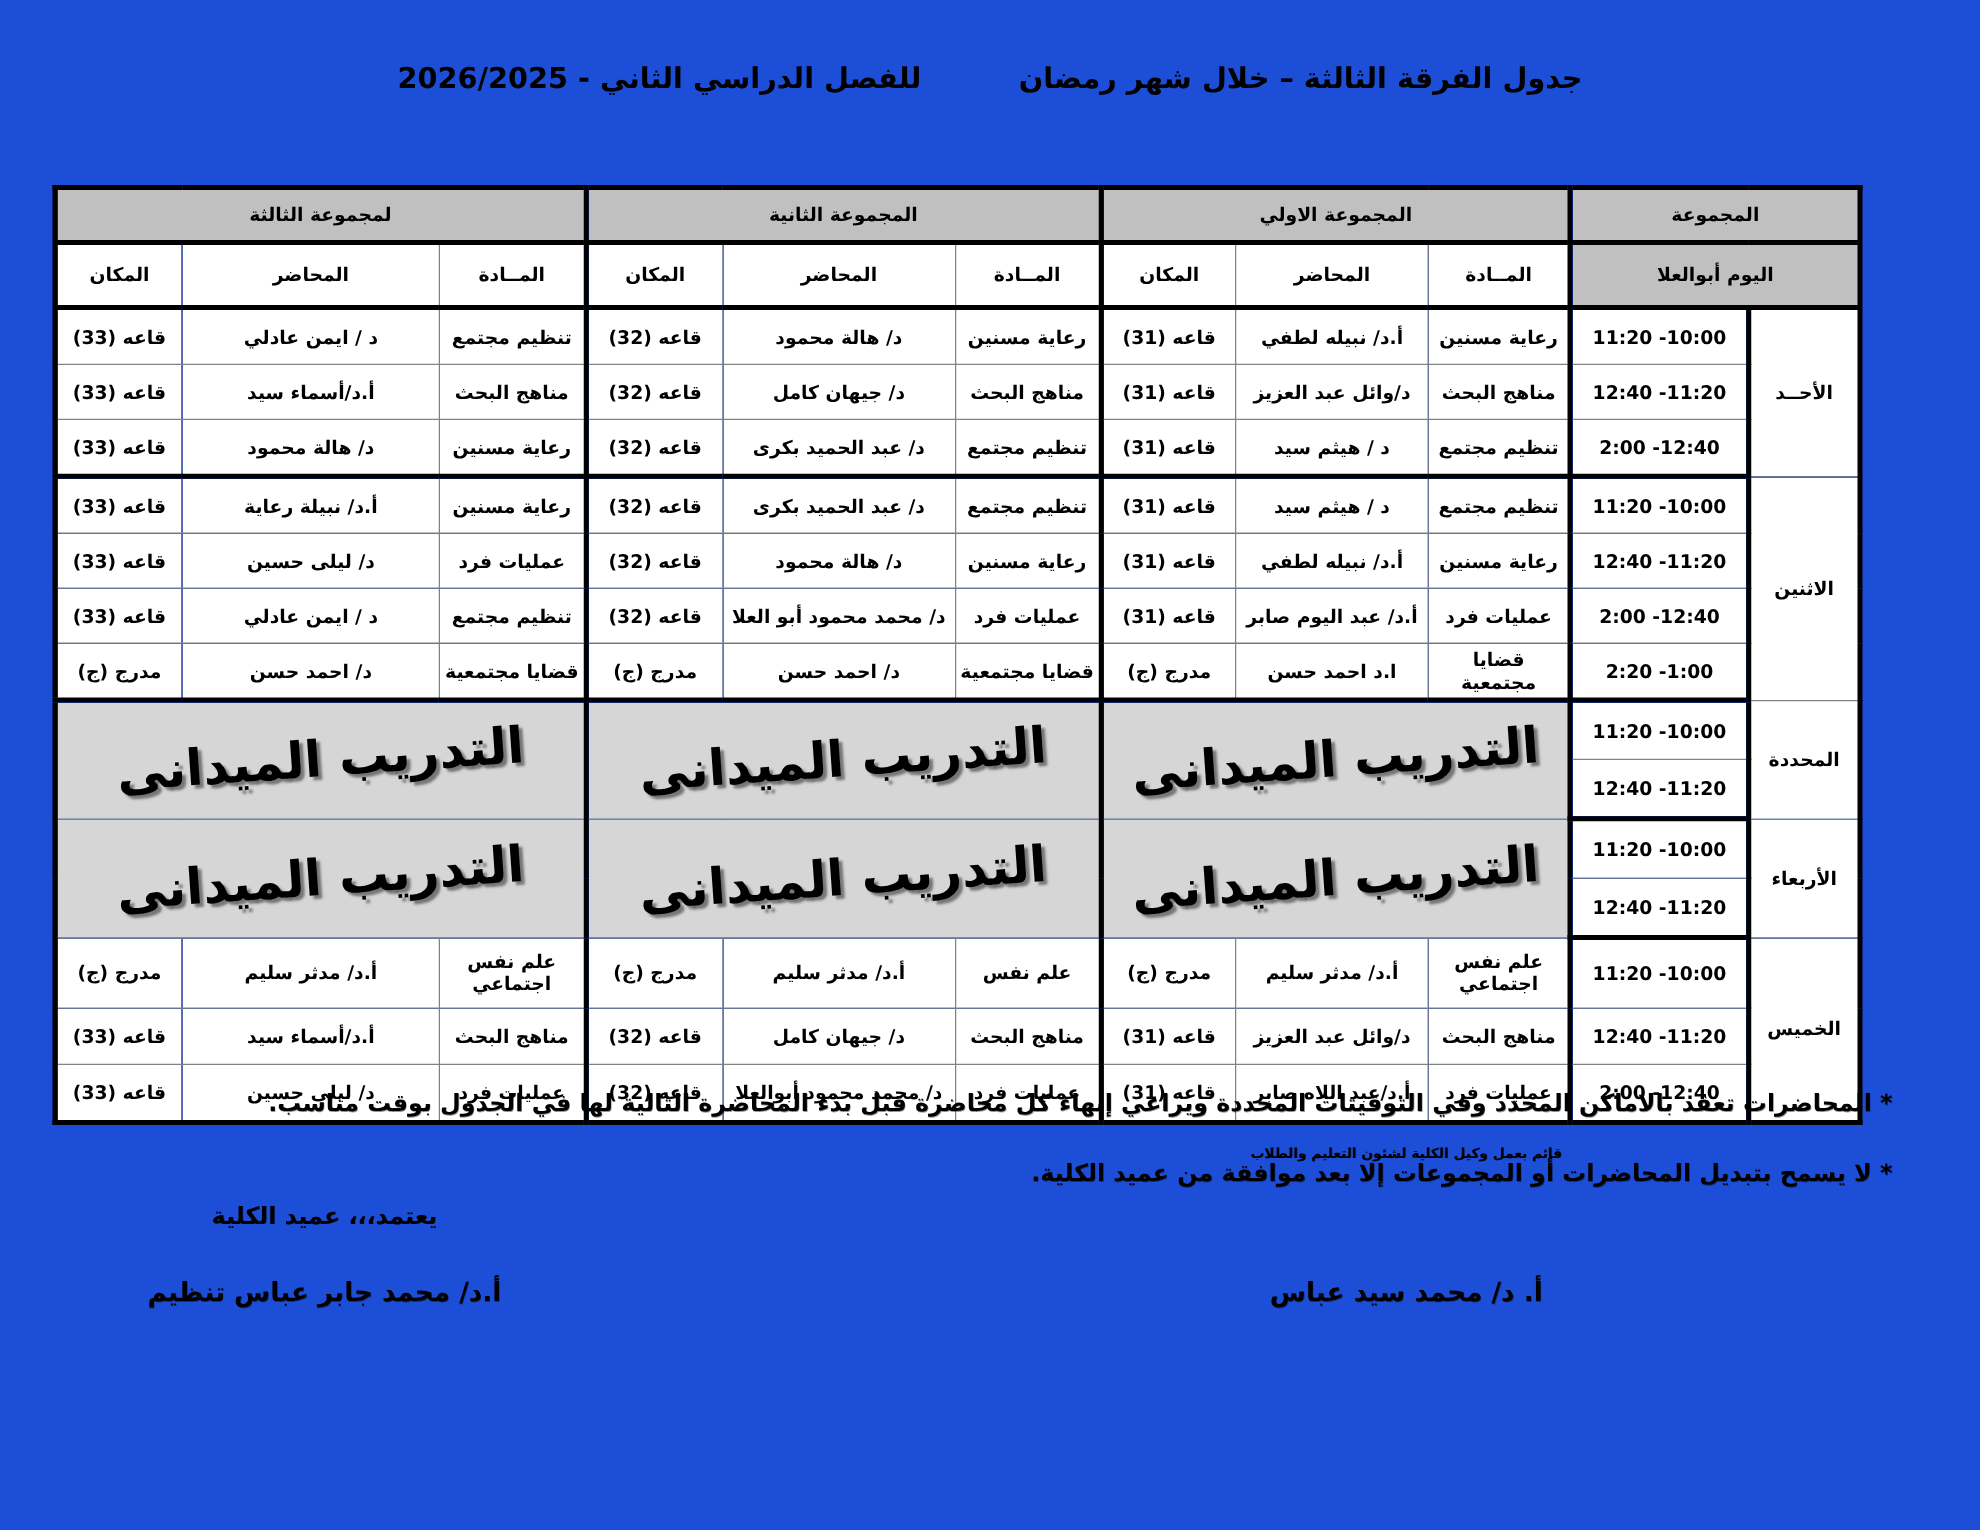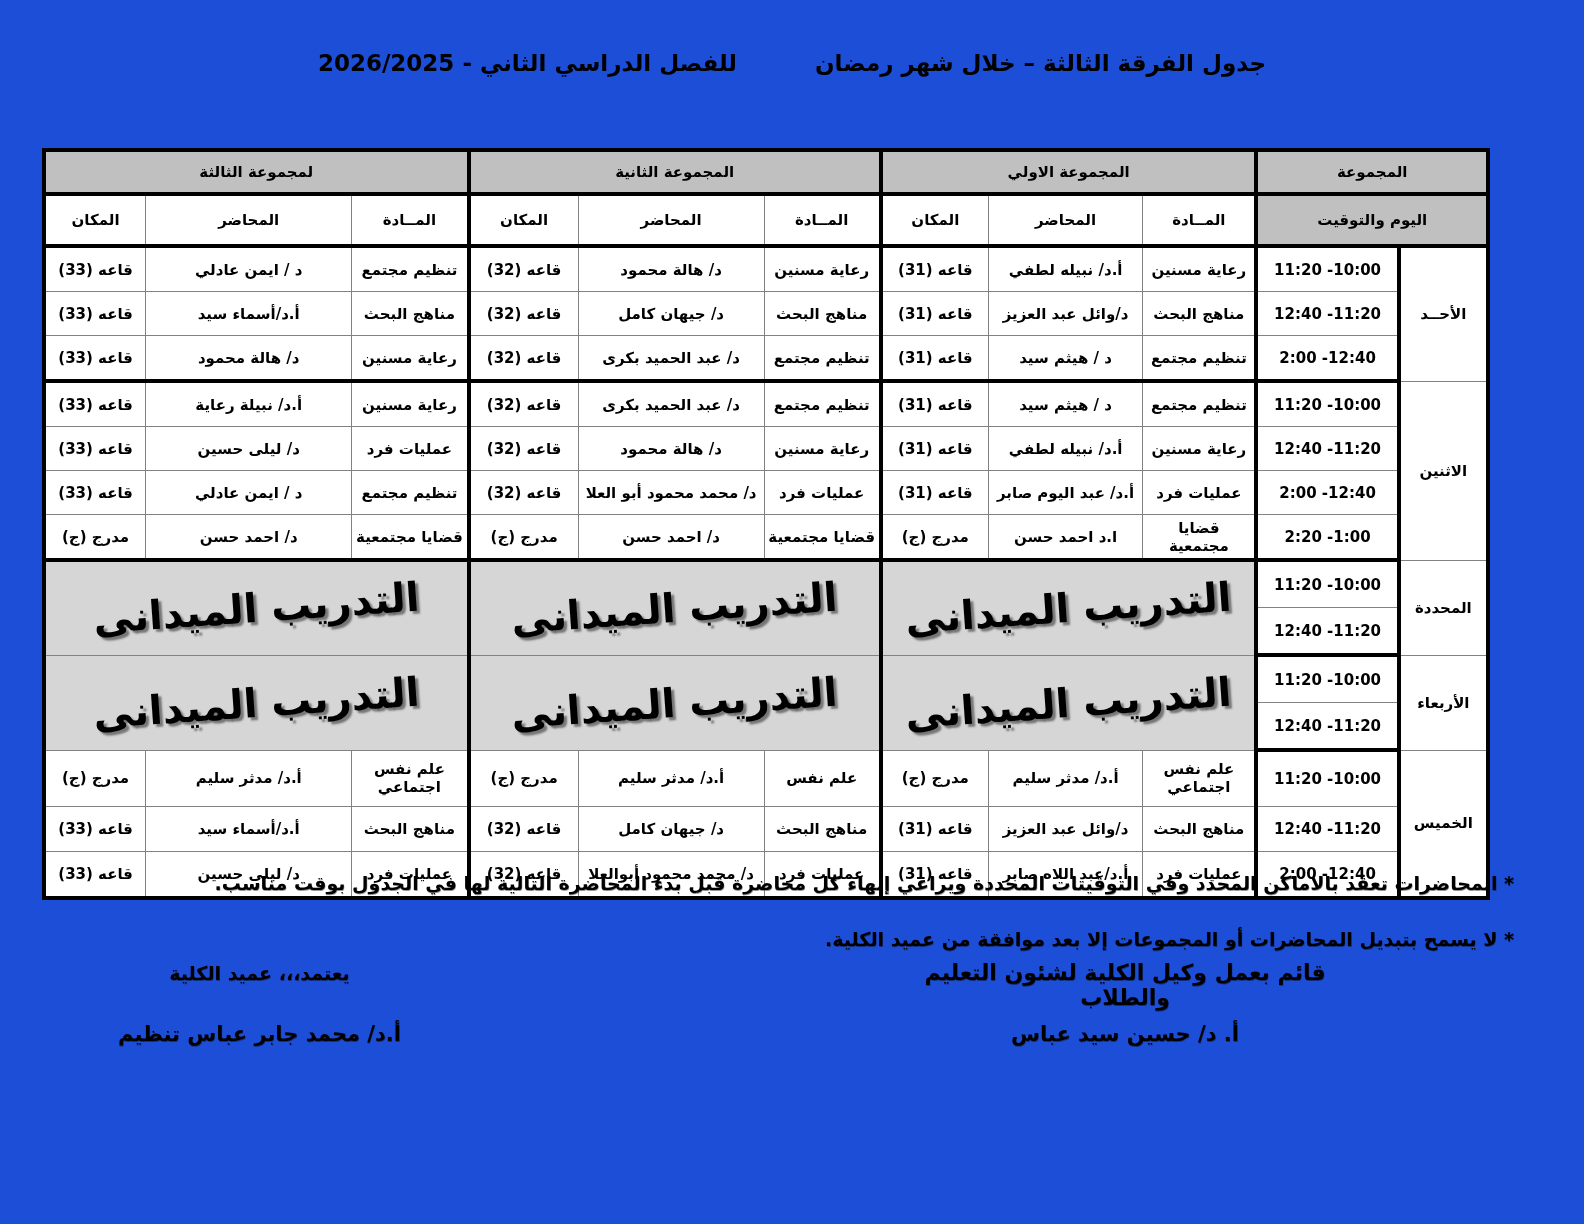--- a/index.html
+++ b/index.html
@@ -35,21 +35,21 @@
   td.train{background:#d6d6d6 !important;}
   td.train span{display:inline-block;transform:rotate(-4deg);font-size:40px;
       font-weight:bold;text-shadow:3px 3px 2px rgba(0,0,0,0.45);}
   
   .note{position:absolute;right:70px;direction:rtl;text-align:right;
       font-size:19px;font-weight:bold;text-shadow:0.5px 0.5px 0 rgba(0,0,0,0.4);}
   .n1{top:872px;}
   .n2{top:928px;}
   .sig{position:absolute;direction:rtl;text-align:center;font-weight:bold;
       text-shadow:0.5px 0.5px 0 rgba(0,0,0,0.4);}
-  .sr-t{top:960px;left:915px;width:420px;font-size:22px;}
+  .sr-t{top:916px;left:915px;width:420px;font-size:11px;}
   .sr-n{top:1022px;left:915px;width:420px;font-size:21px;}
   .sl-t{top:962px;left:52px;width:415px;font-size:19px;}
   .sl-n{top:1022px;left:52px;width:415px;font-size:21px;}
 </style>
 </head>
 <body>
 
 <div class="page">
 
   <div class="t1" dir="rtl">
@@ -74,21 +74,21 @@
     <tbody>
 
       <tr class="rA">
         <td class="hdr corner bl" colspan="2">المجموعة</td>
         <td class="hdr ghdr bl" colspan="3">المجموعة الاولي</td>
         <td class="hdr ghdr bl" colspan="3">المجموعة الثانية</td>
         <td class="hdr ghdr" colspan="3">لمجموعة الثالثة</td>
       </tr>
 
       <tr class="rB">
-        <td class="hdr bl" colspan="2">اليوم والتوقيت</td>
+        <td class="hdr bl" colspan="2">اليوم أبوالعلا</td>
         <td class="chdr">المــادة</td>
         <td class="chdr">المحاضر</td>
         <td class="chdr bl">المكان</td>
         <td class="chdr">المــادة</td>
         <td class="chdr">المحاضر</td>
         <td class="chdr bl">المكان</td>
         <td class="chdr">المــادة</td>
         <td class="chdr">المحاضر</td>
         <td class="chdr">المكان</td>
       </tr>
@@ -240,17 +240,17 @@
         <td>د/ ليلى حسين</td>
         <td class="plc">قاعه (33)</td>
       </tr>
     </tbody>
   </table>
 
   <div class="note n1" dir="rtl">* المحاضرات تعقد بالاماكن المحدد وفي التوقيتات المحددة ويراعي إنهاء كل محاضرة قبل بدء المحاضرة التالية لها في الجدول بوقت مناسب.</div>
   <div class="note n2" dir="rtl">* لا يسمح بتبديل المحاضرات أو المجموعات إلا بعد موافقة من عميد الكلية.</div>
 
   <div class="sig sr-t" dir="rtl">قائم بعمل وكيل الكلية لشئون التعليم والطلاب</div>
-  <div class="sig sr-n" dir="rtl">أ. د/ حسين سيد عباس</div>
+  <div class="sig sr-n" dir="rtl">أ. د/ محمد سيد عباس</div>
   <div class="sig sl-t" dir="rtl">يعتمد،،، عميد الكلية</div>
   <div class="sig sl-n" dir="rtl">أ.د/ محمد جابر عباس تنظيم</div>
 
 </div>
 
 </body></html>

